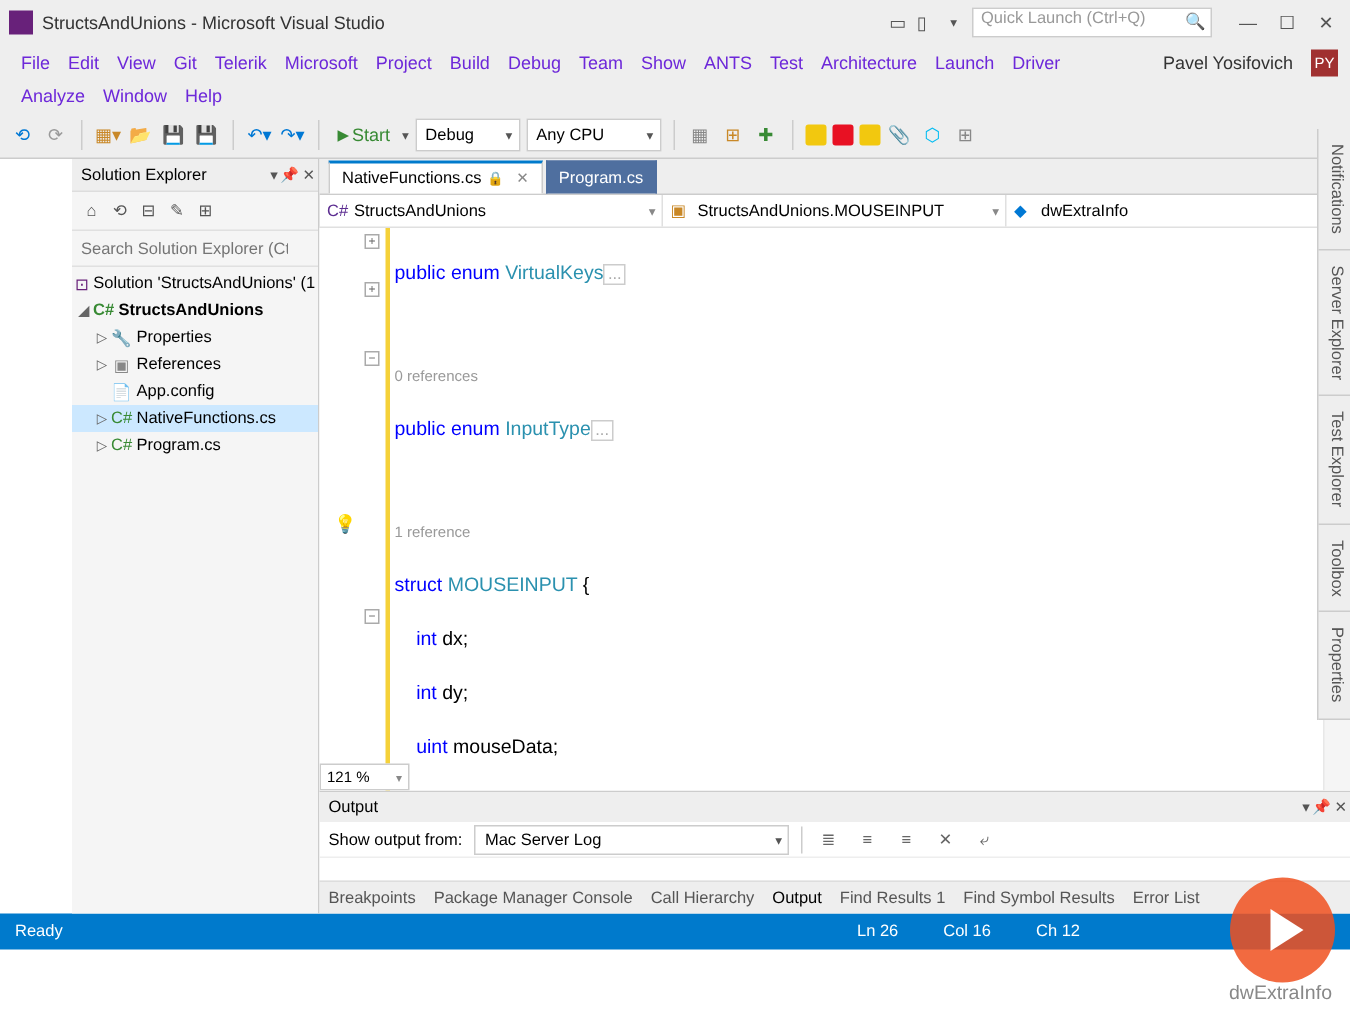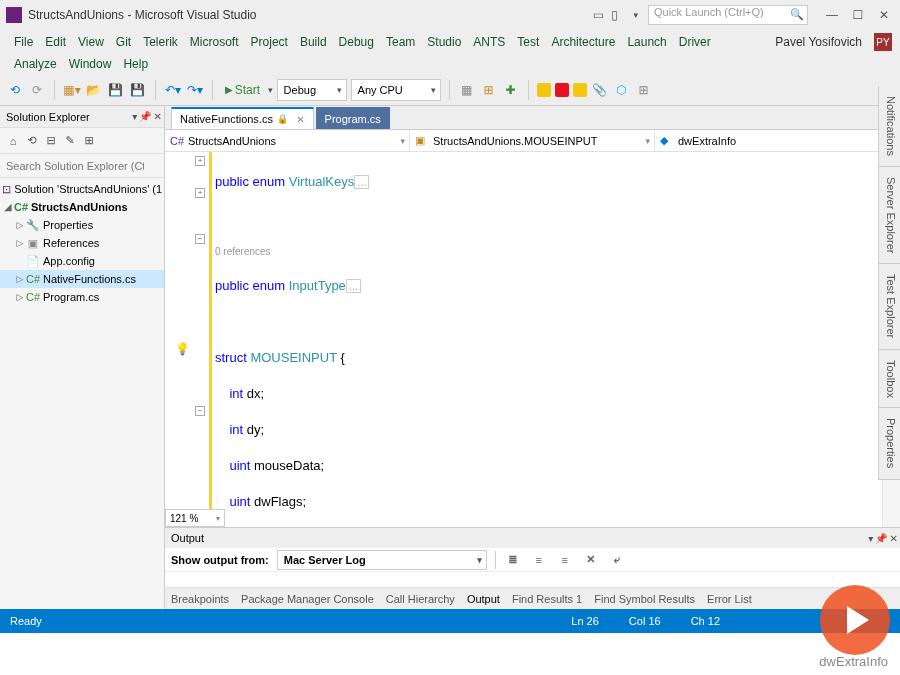--- a/index.html
+++ b/index.html
@@ -13,36 +13,36 @@
 .titlebar .winicons { display:flex; gap:2px; align-items:center; }
 .titlebar .icon { width:14px; height:14px; display:flex; align-items:center; justify-content:center; color:#555; }
 .titlebar .downarr { font-size:9px; color:#555; margin:0 10px; }
 .quicklaunch { width:160px; height:20px; border:1px solid #ccc; background:#fff; padding:0 20px 0 5px; font-size:11px; color:#999; position:relative; }
 .quicklaunch .srch { position:absolute; right:3px; top:2px; color:#666; font-size:11px; }
 .wincontrols { display:flex; gap:6px; margin-left:14px; }
 .wincontrols span { width:20px; text-align:center; color:#555; font-size:12px; }
 
 
 .menubar { height:24px; background:#eee; display:flex; align-items:center; padding:0 8px; font-size:12px; }
-.menubar span { padding:0 6px; color:#14532d; cursor:default; }
+.menubar span { padding:0 6px; color:#6d28d9; cursor:default; }
 .menubar .user { margin-left:auto; color:#333; }
 .menubar .pybox { width:18px; height:18px; background:#a03030; color:#fff; font-size:10px; display:flex; align-items:center; justify-content:center; margin-left:6px; }
 
 
 .toolbar { height:32px; background:#eee; border-bottom:1px solid #ccc; display:flex; align-items:center; padding:0 6px; gap:4px; font-size:12px; }
 .toolbar .tb { width:18px; height:18px; display:flex; align-items:center; justify-content:center; }
 .toolbar .sep { width:1px; height:20px; background:#ccc; margin:0 4px; }
 .toolbar .start { color:#388a34; display:flex; align-items:center; gap:2px; padding:0 4px;}
 .toolbar .start::before { content:"▶"; color:#388a34; font-size:10px; }
 .toolbar .combo { border:1px solid #ccc; background:#fff; height:22px; padding:0 18px 0 6px; position:relative; font-size:11px; display:flex; align-items:center; min-width:70px;}
 .toolbar .combo::after { content:"▾"; position:absolute; right:4px; color:#555; font-size:9px;}
 .colorchip { width:14px; height:14px; border-radius:2px; }
 
 
-.main { display:flex; height:503px; }
+.main { display:flex; height:503px;margin-left:48px; }
 
 
 .solexp { width:165px; background:#f5f5f5; border-right:1px solid #ccc; display:flex; flex-direction:column; }
 .panelhdr { background:#eee; height:22px; display:flex; align-items:center; padding:0 6px; font-size:11px; position:relative; border-bottom:1px solid #ddd;}
 .panelhdr .hdricons { position:absolute; right:2px; display:flex; gap:2px; font-size:10px; color:#555;}
 .soltools { height:26px; display:flex; align-items:center; gap:3px; padding:0 5px; border-bottom:1px solid #e0e0e0;}
 .soltools span { width:16px; height:16px; display:flex; align-items:center; justify-content:center; color:#555; font-size:11px;}
 .solsearch { height:24px; margin:0; }
 .solsearch input { width:100%; height:24px; border:none; border-bottom:1px solid #e0e0e0; padding:0 20px 0 6px; font-size:11px; background:#f5f5f5; color:#888;}
 .tree { padding:2px 0; font-size:11px; overflow:hidden;}
@@ -80,21 +80,21 @@
 
 .rscroll { width:18px; background:#f5f5f5; border-left:1px solid #e8e8e8; position:relative;}
 .rscroll .mark { position:absolute; right:1px; width:5px; height:4px; }
 .zoom { position:absolute; bottom:0; left:0; width:60px; height:18px; border:1px solid #ccc; font-size:10px; padding:0 4px; background:#fff; display:flex; align-items:center;}
 .zoom::after { content:"▾"; margin-left:auto; color:#888; font-size:8px;}
 
 
 .output { height:60px; border-top:1px solid #ccc; background:#fff; }
 .outhdr { height:20px; background:#eee; display:flex; align-items:center; padding:0 6px; font-size:11px; position:relative;}
 .outhdr .hdricons { position:absolute; right:2px; display:flex; gap:2px; font-size:10px; color:#555;}
-.outtools { height:24px; display:flex; align-items:center; padding:0 6px; gap:8px; font-size:11px; border-bottom:1px solid #eee;font-weight:bold;}
+.outtools { height:24px; display:flex; align-items:center; padding:0 6px; gap:8px; font-size:11px; border-bottom:1px solid #eee;}
 .outtools .combo2 { border:1px solid #ccc; height:20px; width:210px; padding:0 18px 0 6px; position:relative; display:flex; align-items:center;}
 .outtools .combo2::after { content:"▾"; position:absolute; right:4px; color:#555; font-size:9px;}
 .outtools .ob { width:18px; text-align:center; color:#666;}
 
 
 .btabs { height:22px; background:#eee; display:flex; align-items:center; padding:0 6px; gap:12px; font-size:11px; color:#555; border-top:1px solid #ddd;}
 .btabs span.active { color:#000; }
 
 
 .status { height:24px; background:#007acc; color:#fff; display:flex; align-items:center; padding:0 10px; font-size:11px; gap:9px;}
@@ -136,21 +136,21 @@
   <span>File</span>
   <span>Edit</span>
   <span>View</span>
   <span>Git</span>
   <span>Telerik</span>
   <span>Microsoft</span>
   <span>Project</span>
   <span>Build</span>
   <span>Debug</span>
   <span>Team</span>
-  <span>Studio</span>
+  <span>Show</span>
   <span>ANTS</span>
   <span>Test</span>
   <span>Architecture</span>
   <span>Launch</span>
   <span>Driver</span>
   <span class="user">Pavel Yosifovich</span>
   <div class="pybox">PY</div>
 </div>
 
 <div class="menubar" style="height:20px">
@@ -285,20 +285,21 @@
         <div class="fold" style="top:82px">−</div>
         <div class="bulb" style="top:190px">💡</div>
         <div class="fold" style="top:254px">−</div>
       </div>
       <div class="code">
 <div class="line"><span class="kw-blue">public</span> <span class="kw-blue">enum</span> <span class="kw-teal">VirtualKeys</span><span class="collbox">...</span></div>
 <div class="line"></div>
 <div class="ref">0 references</div>
 <div class="line"><span class="kw-blue">public</span> <span class="kw-blue">enum</span> <span class="kw-teal">InputType</span><span class="collbox">...</span></div>
 <div class="line"></div>
+<div class="ref">1 reference</div>
 <div class="line"><span class="kw-blue">struct</span> <span class="kw-teal">MOUSEINPUT</span><span> {</span></div>
 <div class="line">    <span class="kw-blue">int</span><span> dx;</span></div>
 <div class="line">    <span class="kw-blue">int</span><span> dy;</span></div>
 <div class="line">    <span class="kw-blue">uint</span><span> mouseData;</span></div>
 <div class="line">    <span class="kw-blue">uint</span><span> dwFlags;</span></div>
 
 
 
 
 

